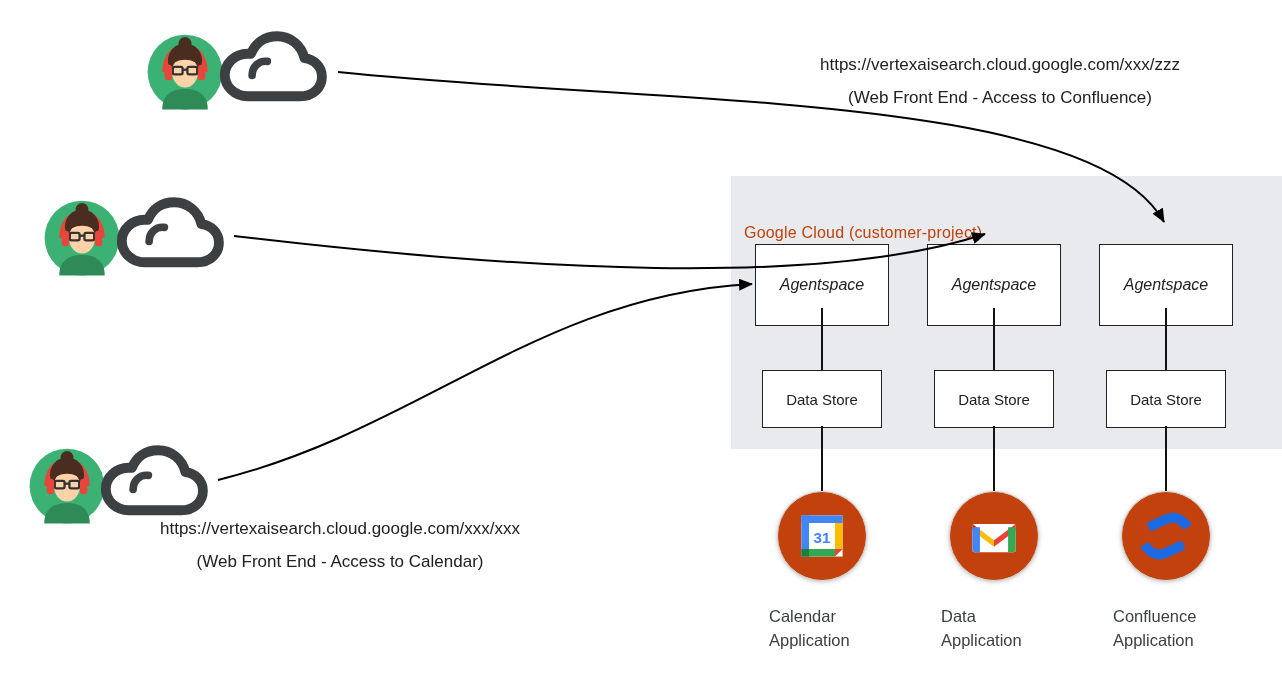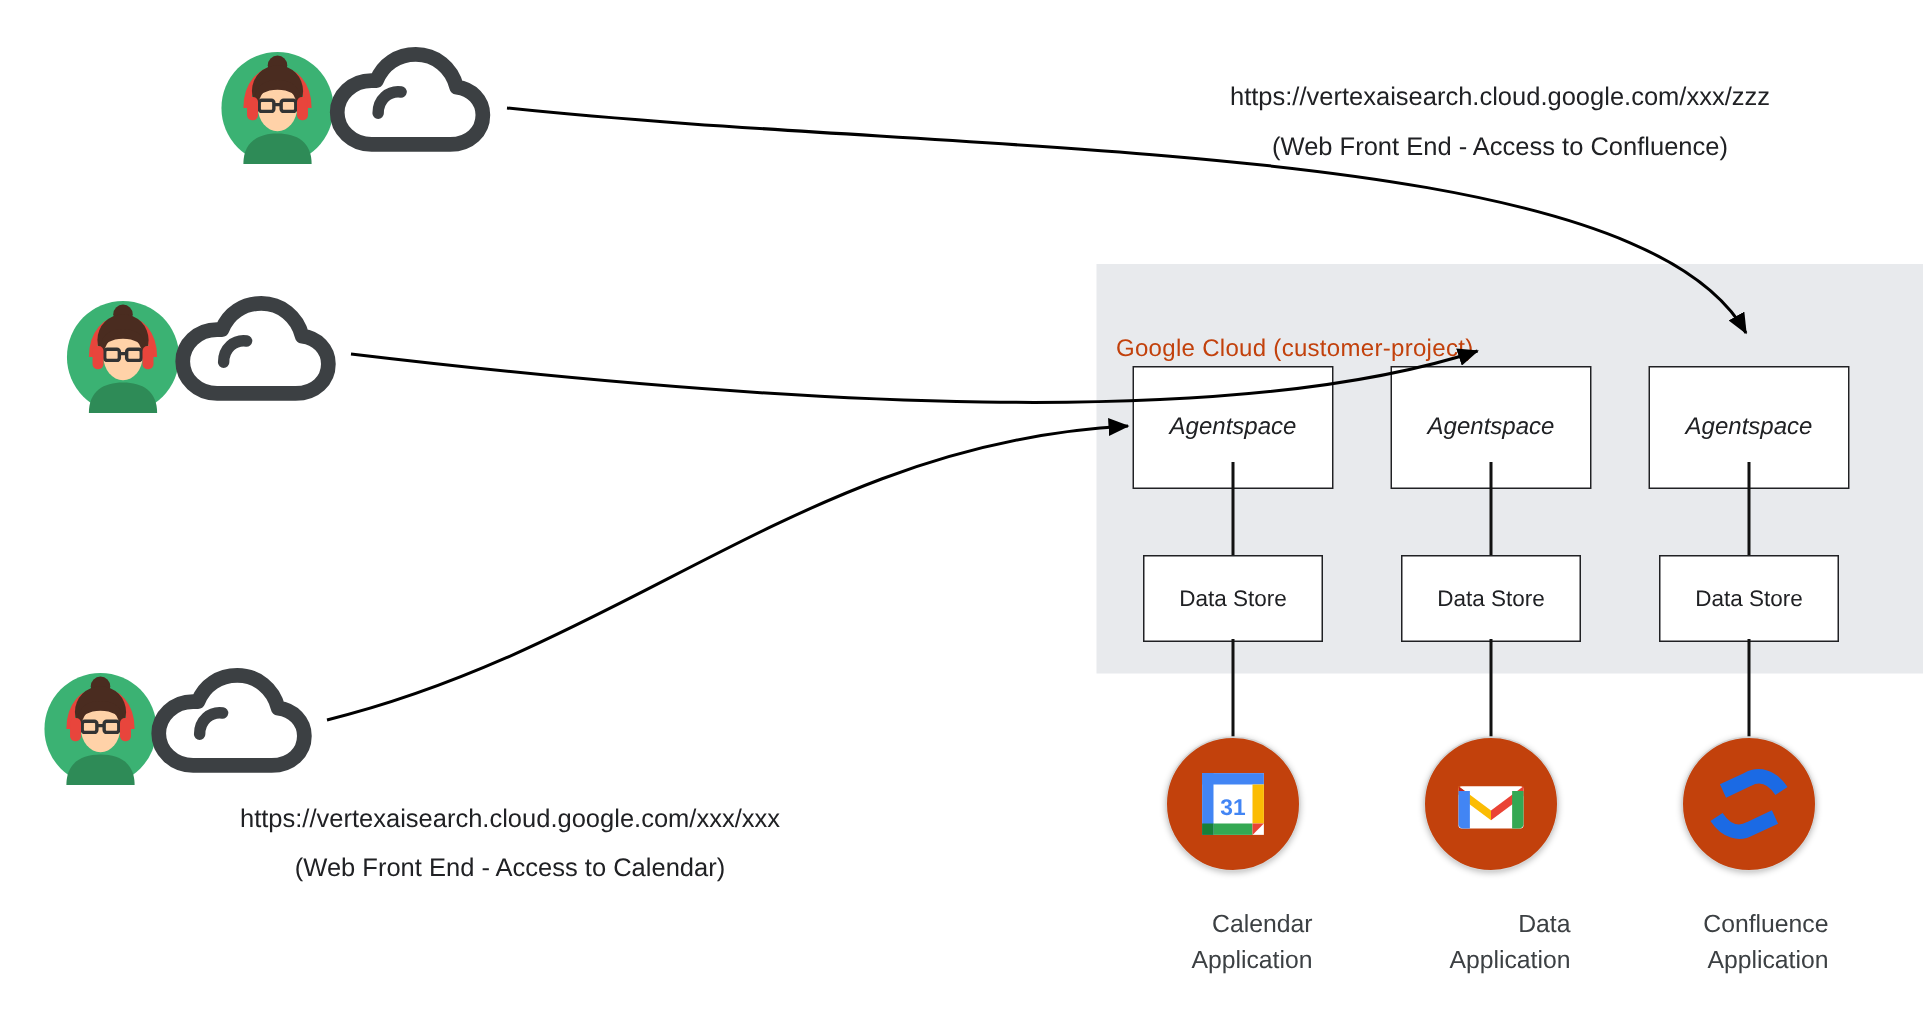--- a/index.html
+++ b/index.html
@@ -35,38 +35,38 @@
   .vline.c2{top:198px;height:65px;}
   .app-circle{
     position:absolute;left:50%;transform:translateX(-50%);
     top:263px;width:88px;height:88px;border-radius:50%;
     background:#c2410c;border:1px solid #d6d6d6;
     box-shadow:0 1px 4px rgba(0,0,0,.25);
     display:flex;align-items:center;justify-content:center;
   }
   .app-label{
     position:absolute;left:50%;transform:translateX(-50%);
-    top:376px;width:106px;text-align:right;
+    top:376px;width:106px;text-align:left;
     font-size:16.5px;line-height:24px;color:#3c4043;
   }
 
   
   .user-group{z-index:3;}
   .avatar{position:absolute;width:78px;height:78px;}
   .cloud{position:absolute;width:120px;height:82px;}
   .u1 .avatar{left:146px;top:33px;} .u1 .cloud{left:215px;top:28px;}
   .u2 .avatar{left:43px;top:199px;}  .u2 .cloud{left:112px;top:194px;}
   .u3 .avatar{left:28px;top:447px;}  .u3 .cloud{left:96px;top:442px;}
 
   
   .endpoint{width:540px;text-align:center;font-size:17px;line-height:24px;z-index:2;}
   .endpoint .cap{margin-top:9px;}
   .ep-0{left:730px;top:42px;margin-top:11px;}
   .ep-1{left:130px;top:155px;}
-  .ep-2{left:70px;top:534px;}
+  .ep-2{left:70px;top:517px;}
 
   
   .arrows{left:0;top:0;width:1282px;height:678px;z-index:4;pointer-events:none;}
 </style>
 </head>
 <body>
 
 <div class="canvas">
 
   <div class="abs panel"></div>

